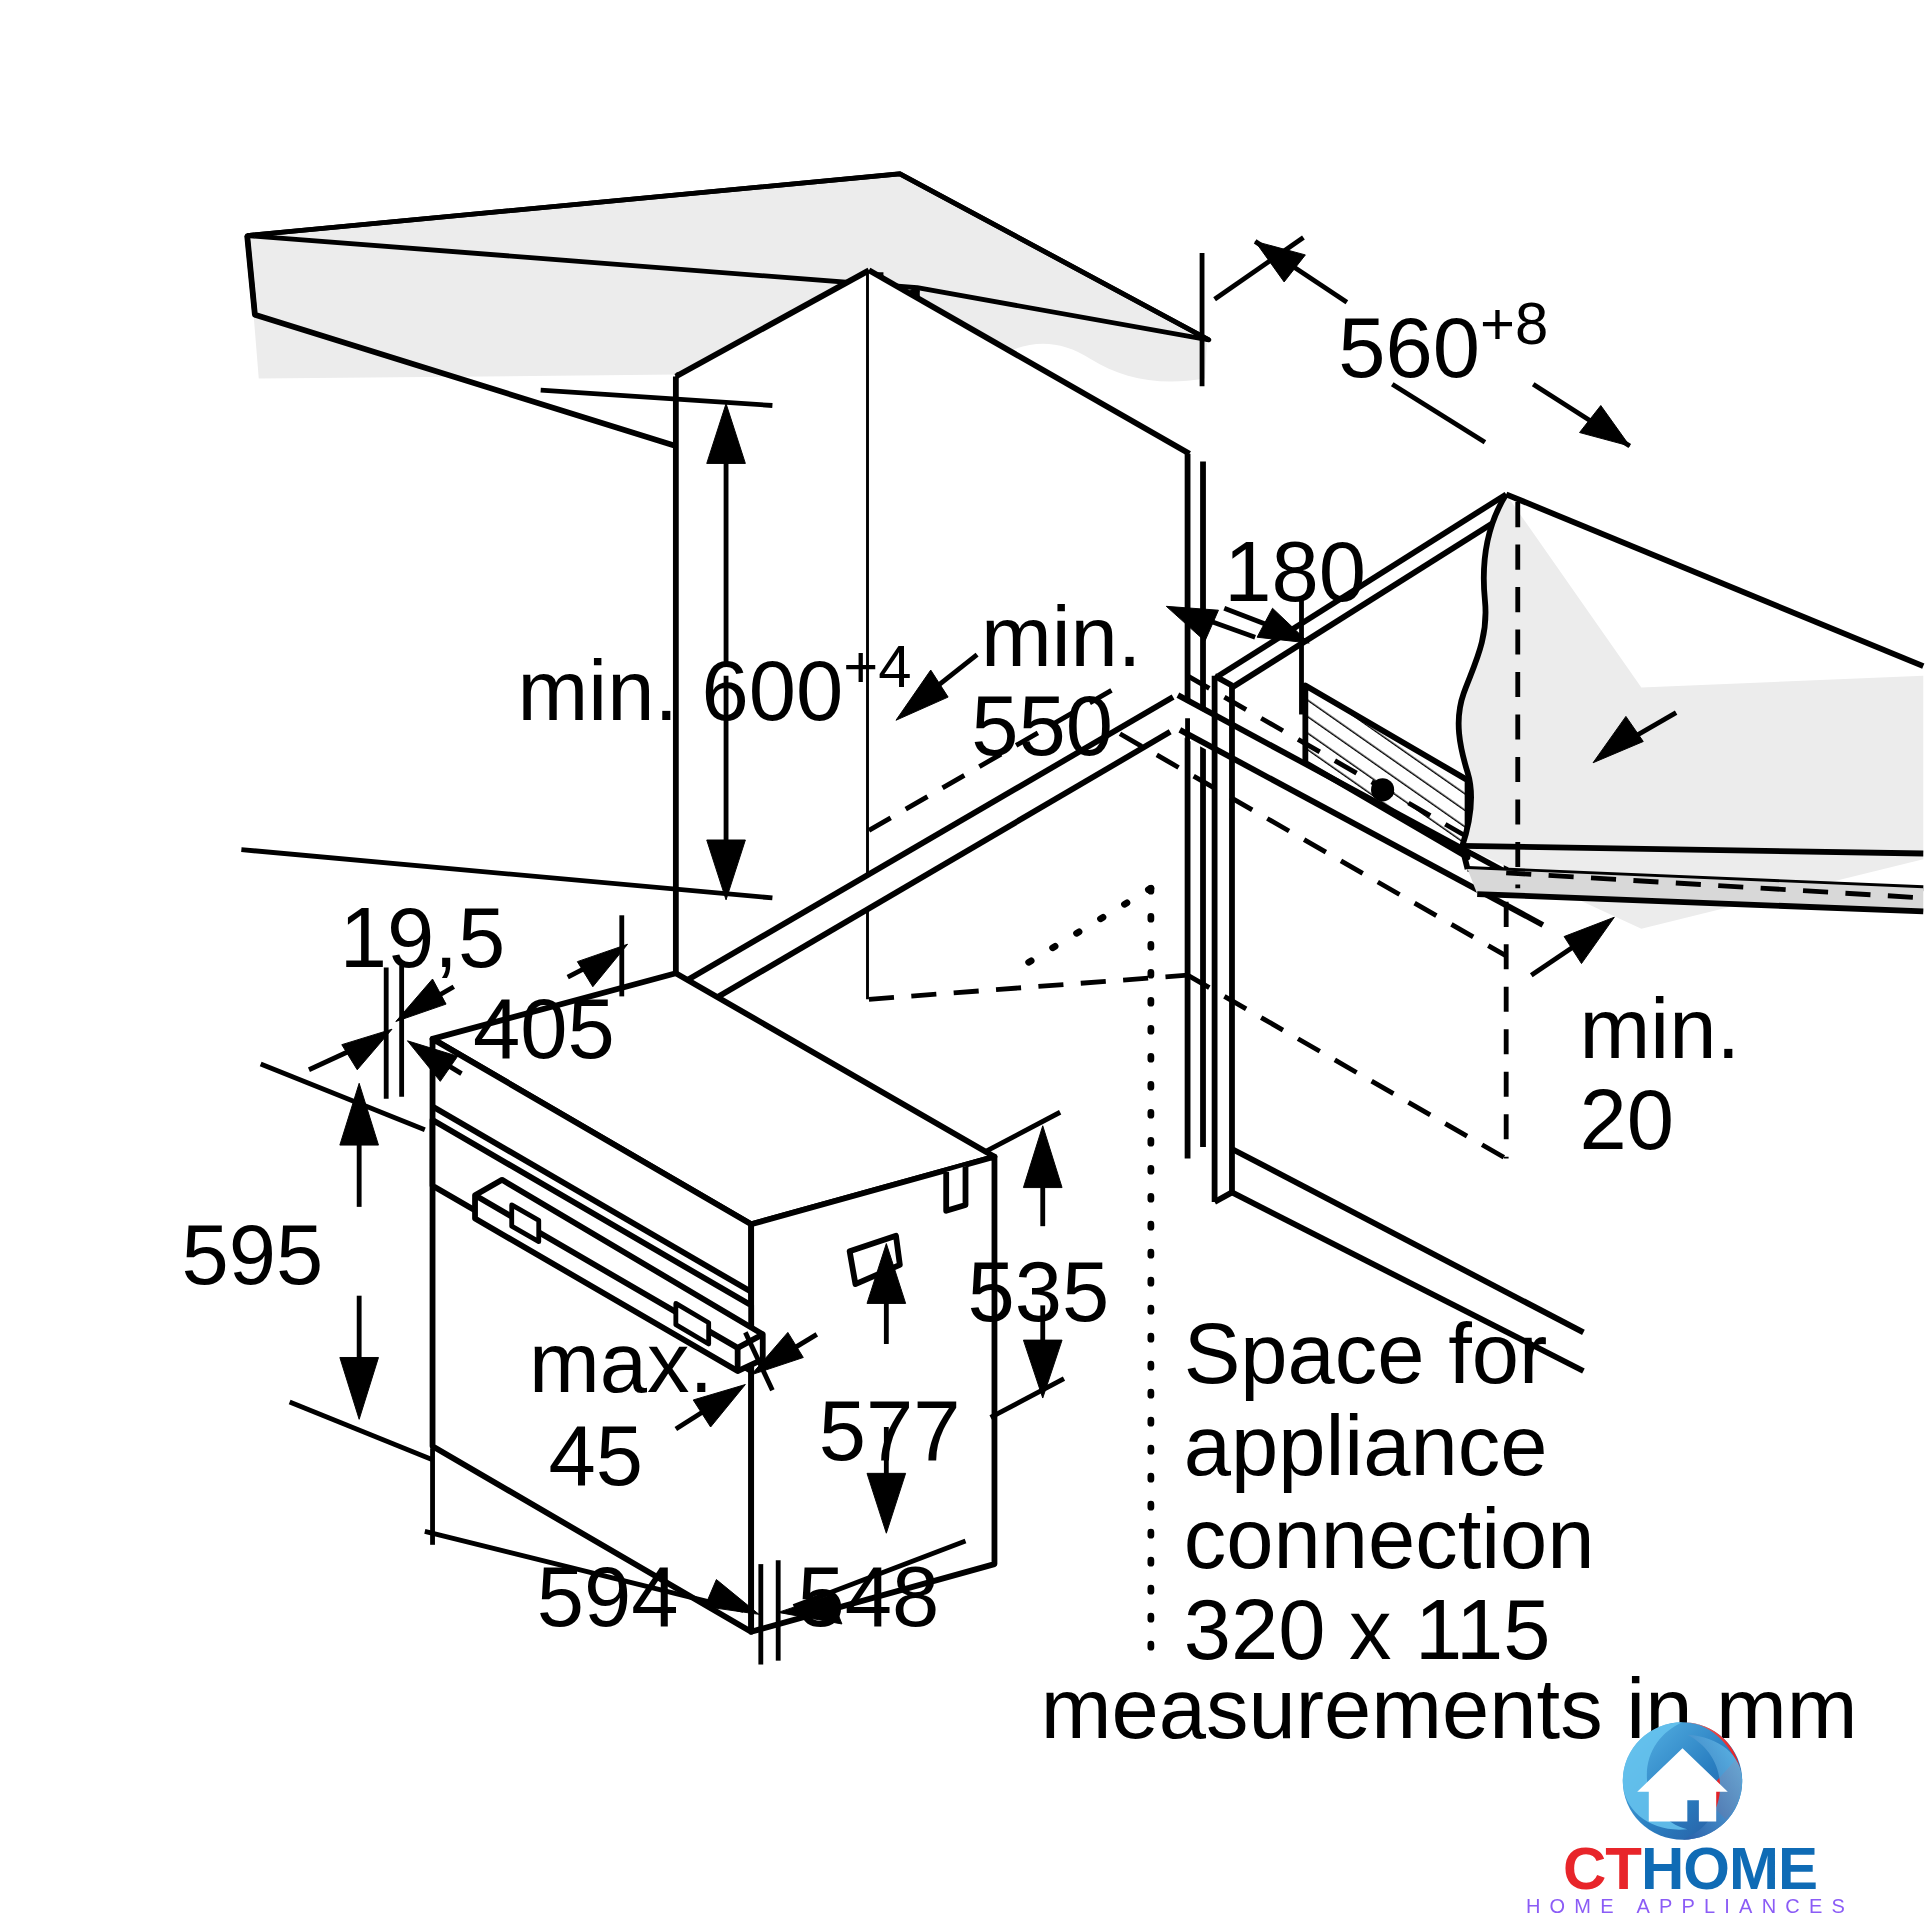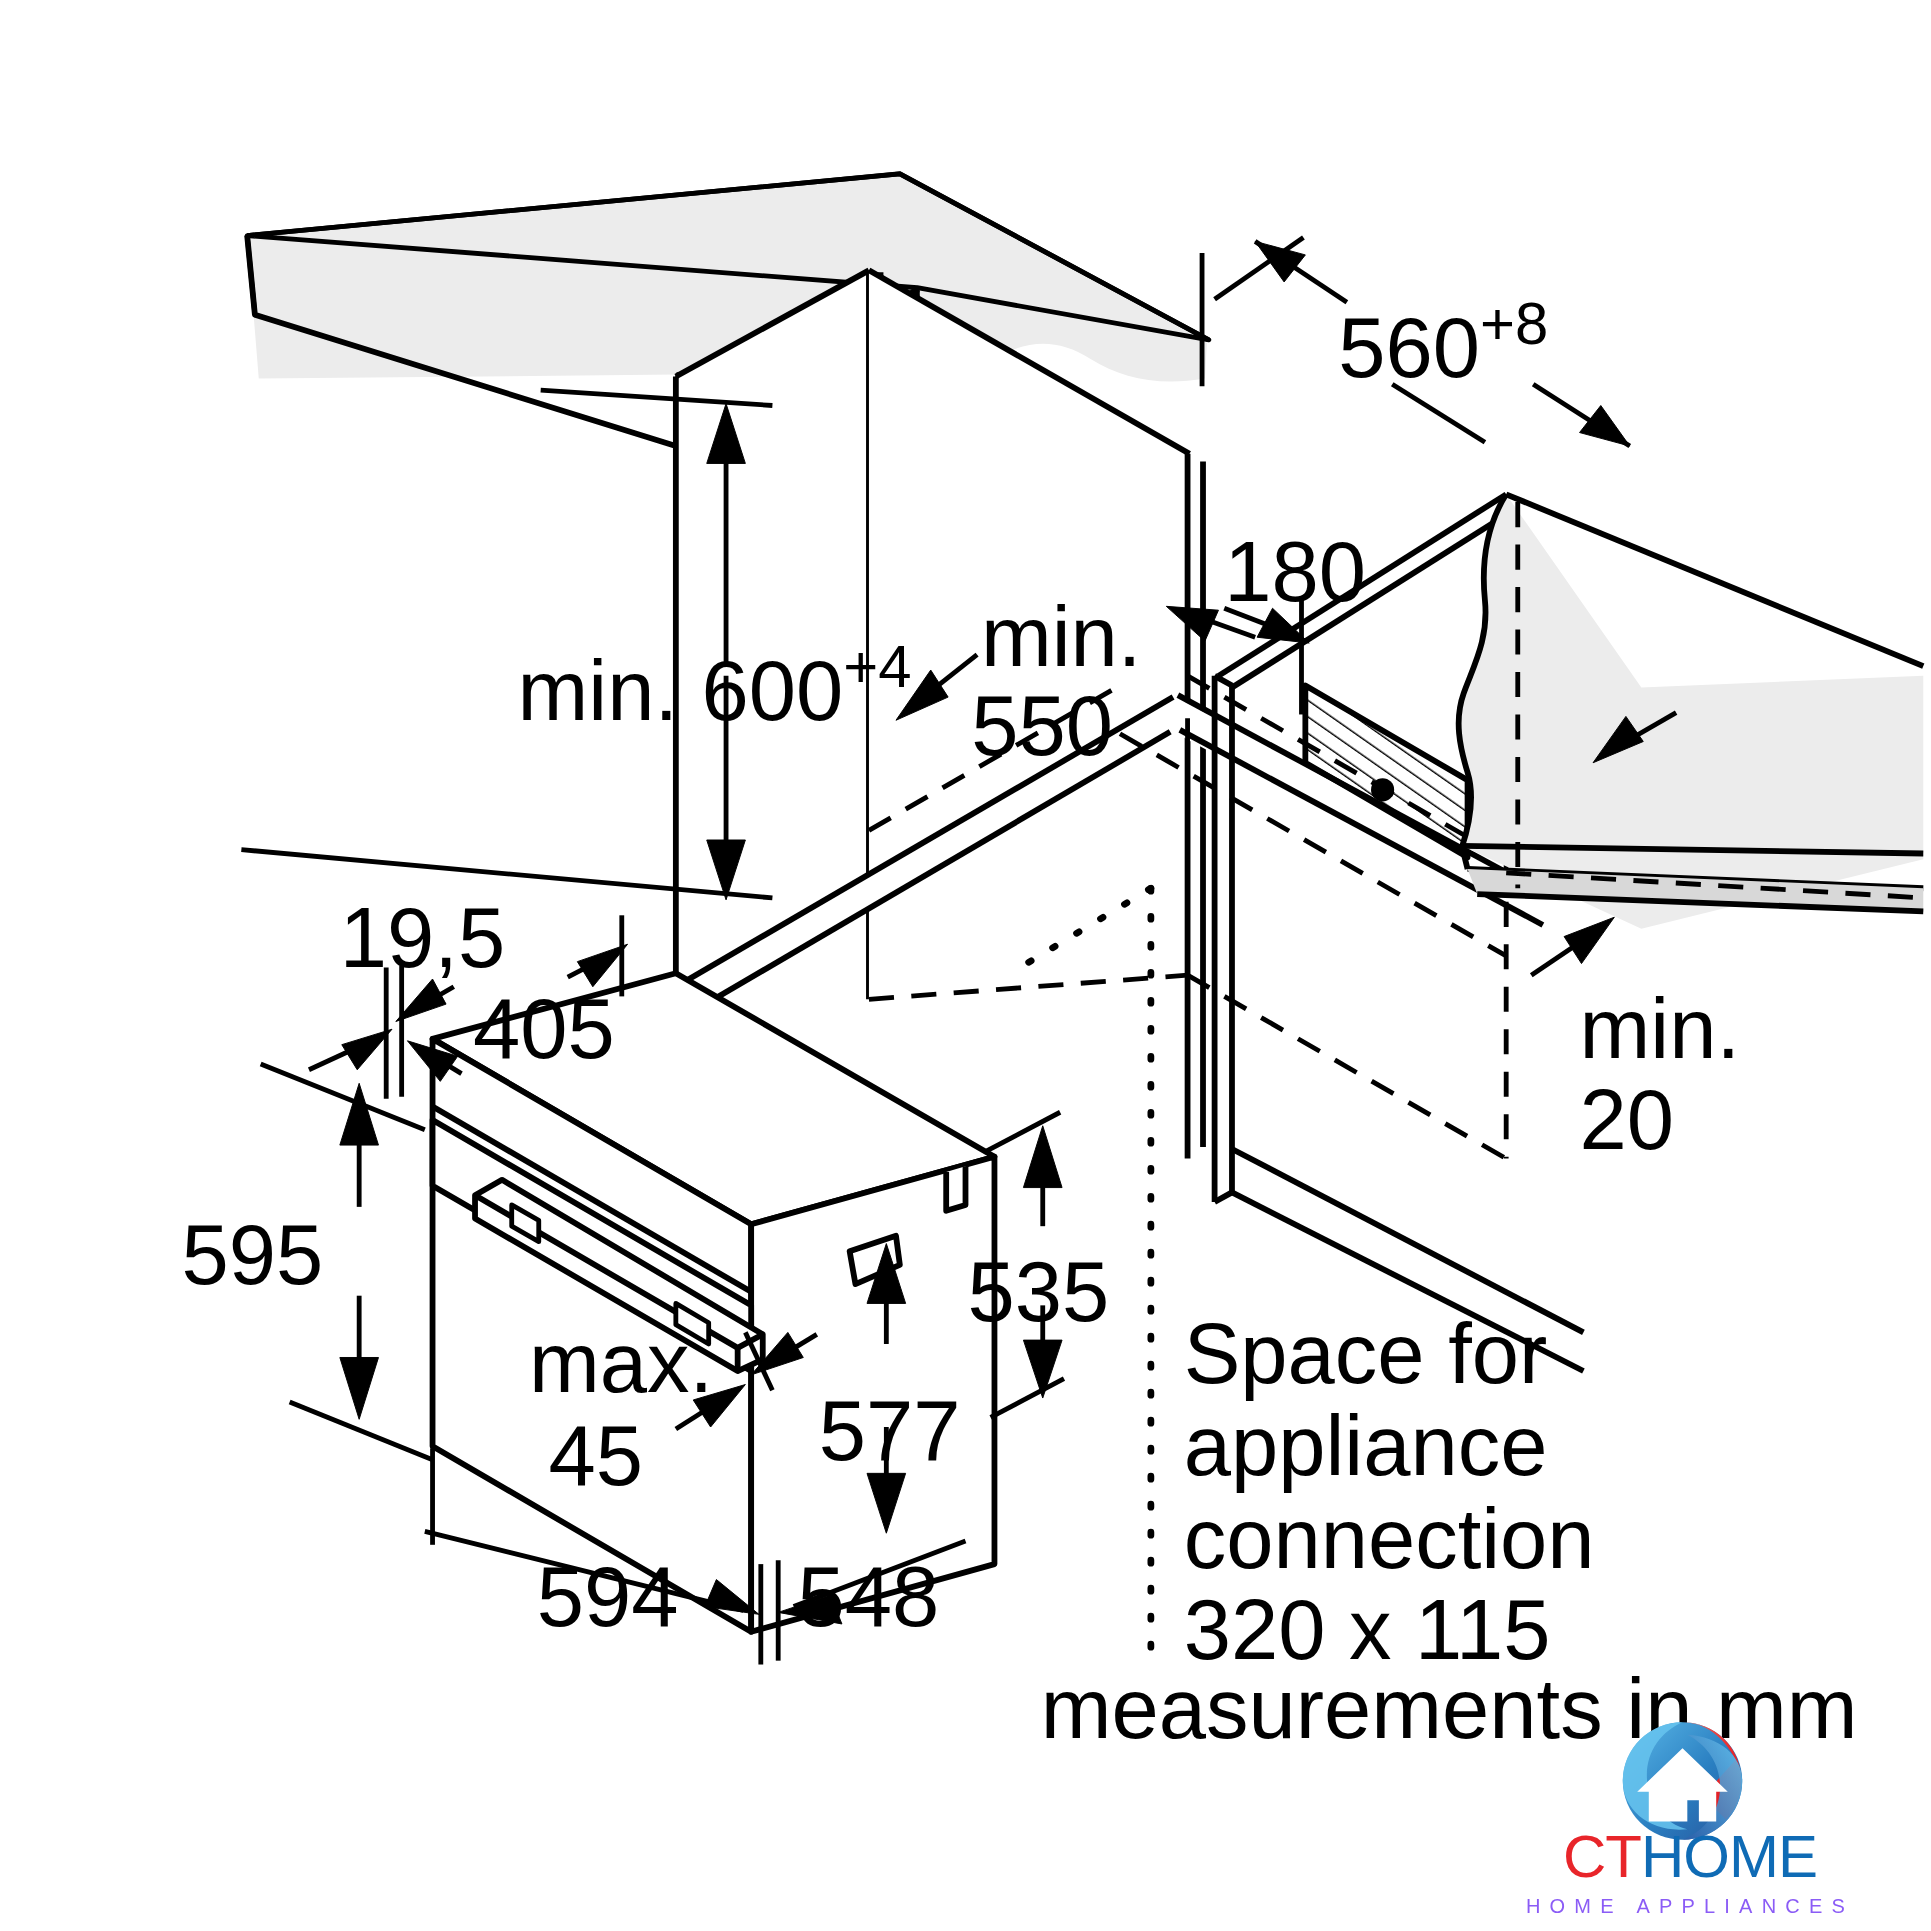--- a/index.html
+++ b/index.html
@@ -3,22 +3,22 @@
 <meta charset="utf-8">
 <style>
   html,body{margin:0;padding:0;background:#ffffff;}
   body{width:1931px;height:1931px;overflow:hidden;
        font-family:"Liberation Sans", sans-serif;}
   #stage{position:relative;width:1931px;height:1931px;background:#fff;}
   svg{display:block;}
   .dim-text{font-family:"Liberation Sans", sans-serif;font-weight:400;fill:#000;}
   .logo-wrap{position:absolute;left:1487px;top:1721px;width:406px;height:205px;}
   .logo-mark{position:absolute;left:104px;top:0px;width:183px;height:124px;}
-  .logo-word{position:absolute;left:0px;top:108px;width:406px;height:56px;
-             text-align:center;line-height:56px;font-size:60px;font-weight:400;
+  .logo-word{position:absolute;left:0px;top:120px;width:406px;height:56px;
+             text-align:center;line-height:56px;font-size:60px;font-weight:700;
              letter-spacing:-1px;font-family:"Liberation Sans", sans-serif;}
   .logo-ct{color:#e8252a;}
   .logo-home{color:#0f6bb5;}
   .logo-sub{position:absolute;left:0px;top:174px;width:406px;text-align:center;
             font-size:20px;letter-spacing:9.2px;color:#8b5cf6;font-weight:400;
             font-family:"Liberation Sans", sans-serif;}
 </style>
 </head>
 <body>
 

